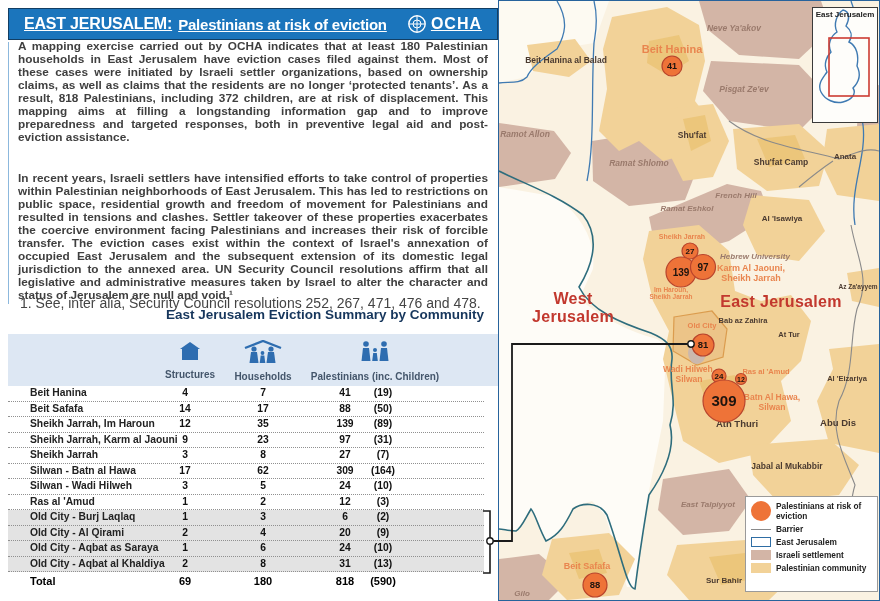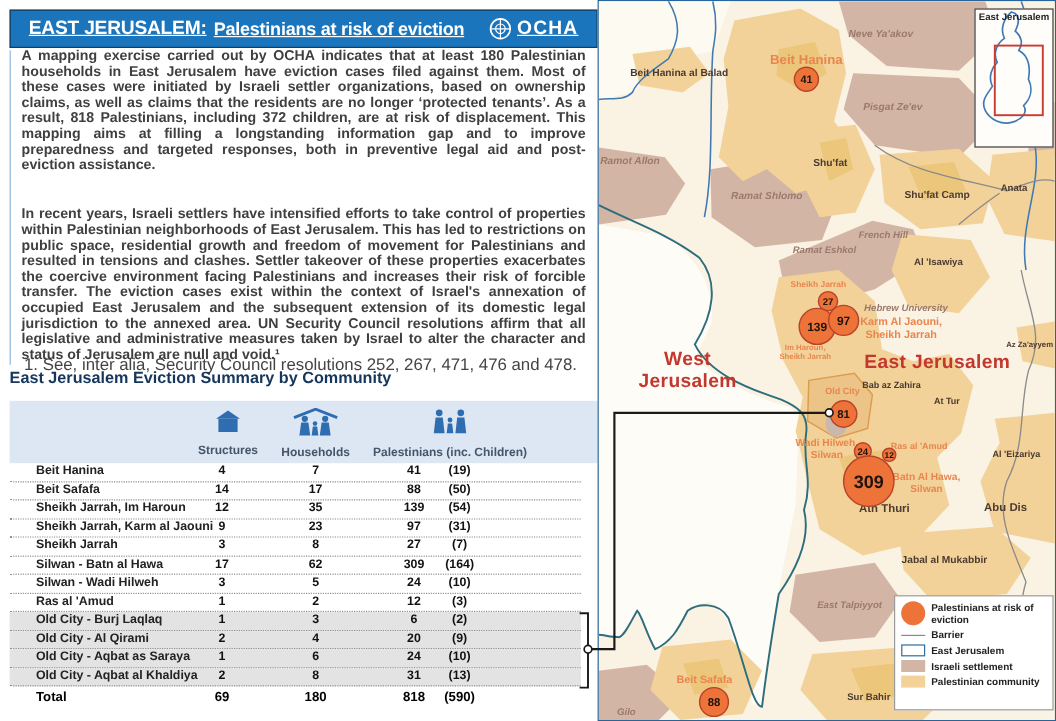--- a/index.html
+++ b/index.html
@@ -12,21 +12,21 @@
        padding:0 15px;color:#fff;text-decoration:underline;}
   #hdr .t1{font-weight:bold;font-size:16px;letter-spacing:-.2px;}
   #hdr .t2{font-weight:bold;font-size:15px;margin-left:6px;letter-spacing:-.2px;}
   #hdr .logo{margin-left:auto;display:flex;align-items:center;gap:4px;}
   #hdr .ochatxt{font-size:16px;font-weight:600;letter-spacing:1px;}
   .vline{position:absolute;left:0;top:42px;width:1px;height:262px;background:#8cb8dd;}
   .para{position:absolute;left:10px;width:470px;font-size:11.8px;line-height:12.95px;
         font-weight:bold;color:#3f3f3f;text-align:justify;}
   #p1{top:40px;} #p2{top:172px;}
   #footnote{position:absolute;left:12px;top:295px;font-size:14px;color:#444;font-weight:400;}
-  #tbl-title{position:absolute;left:0;top:307px;width:476px;text-align:left;
+  #tbl-title{position:absolute;left:0;top:307px;width:476px;text-align:right;
              font-size:13.5px;font-weight:bold;color:#16365c;}
   #band{position:absolute;left:0;top:334px;width:520px;height:52px;background:#dde7f3;}
   .colhead{position:absolute;top:6px;text-align:center;}
   .colhead .cl{display:block;margin-top:3px;font-size:10px;color:#44566b;font-weight:600;}
   #ch1{left:147px;width:70px;} #ch2{left:220px;width:70px;} #ch3{left:287px;width:160px;}
   #rows{position:absolute;left:0;top:386px;width:476px;}
   .trow{position:relative;height:15.5px;border-bottom:1px dotted #909090;box-sizing:border-box;}
   .trow.hl{background:#e3e3e3;}
   .cname{position:absolute;left:22px;top:1px;font-size:10.3px;font-weight:600;color:#222;}
   .cv{position:absolute;top:1px;width:60px;text-align:center;font-size:10.3px;font-weight:bold;color:#111;}
@@ -131,21 +131,21 @@
     <span class="cv cv1">14</span>
     <span class="cv cv2">17</span>
     <span class="cv cv3">88</span>
     <span class="cv cv4">(50)</span>
   </div>
       <div class="trow">
     <span class="cname">Sheikh Jarrah, Im Haroun</span>
     <span class="cv cv1">12</span>
     <span class="cv cv2">35</span>
     <span class="cv cv3">139</span>
-    <span class="cv cv4">(54)</span>
+    <span class="cv cv4">(89)</span>
   </div>
       <div class="trow">
     <span class="cname">Sheikh Jarrah, Karm al Jaouni</span>
     <span class="cv cv1">9</span>
     <span class="cv cv2">23</span>
     <span class="cv cv3">97</span>
     <span class="cv cv4">(31)</span>
   </div>
       <div class="trow">
     <span class="cname">Sheikh Jarrah</span>

